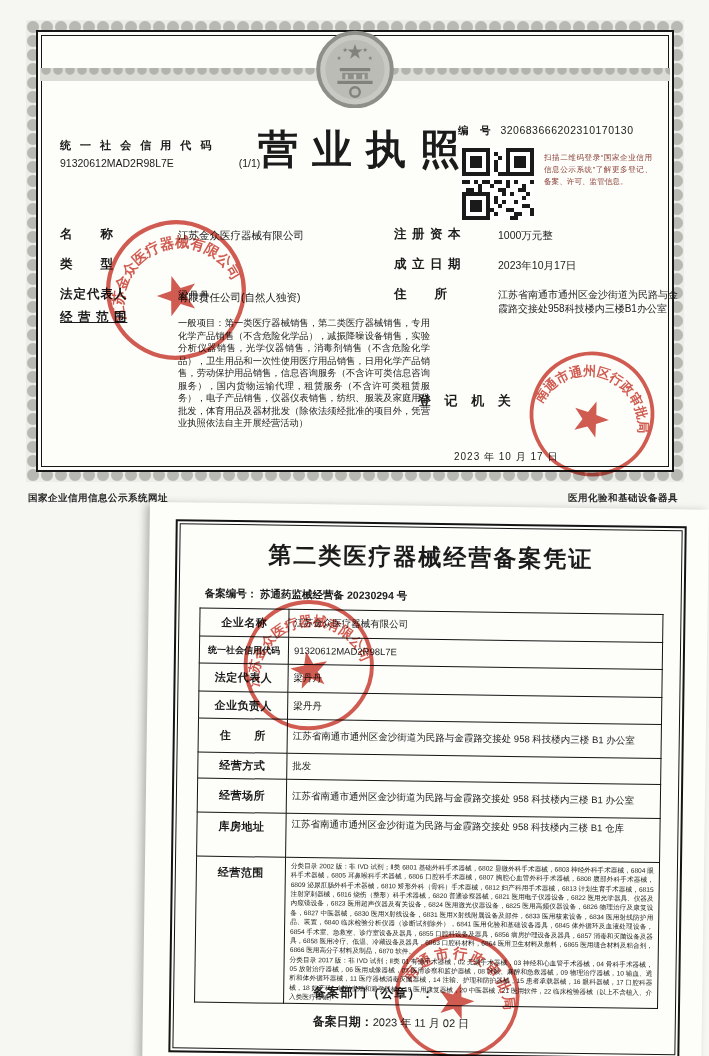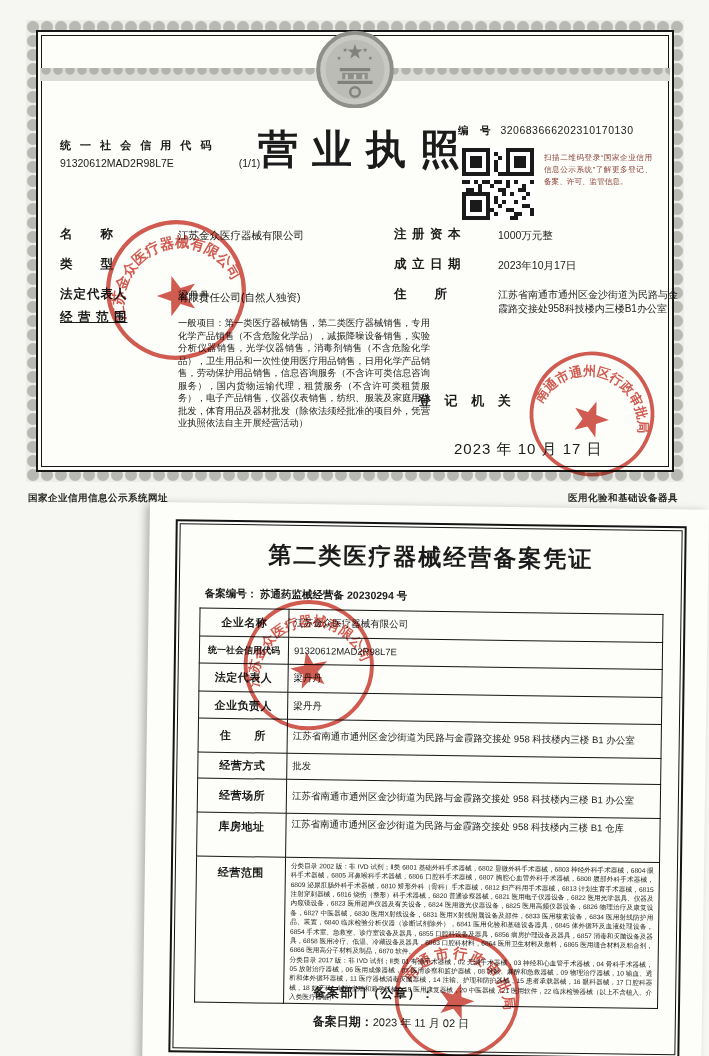--- a/index.html
+++ b/index.html
@@ -25,21 +25,21 @@
   .lic-sub{position:absolute;left:168px;top:158px;width:330px;text-align:center;
     font-size:19px;letter-spacing:6px;}
   .serial{position:absolute;left:432px;top:104px;font-size:10.5px;font-weight:bold;letter-spacing:.5px;white-space:nowrap;}
   .qr{position:absolute;left:436px;top:128px;width:72px;height:72px;}
   .qr-caption{position:absolute;left:518px;top:132px;width:108px;font-size:7.6px;line-height:1.6;
     color:#8a4036;text-align:justify;}
   .f-label{position:absolute;font-size:12.5px;font-weight:bold;white-space:nowrap;letter-spacing:1px;}
   .f-value{position:absolute;font-size:10.5px;line-height:1.35;}
   .scope-val{font-size:9.3px;text-align:justify;}
   .registrar{position:absolute;left:392px;top:372px;font-size:13px;font-weight:bold;letter-spacing:5px;}
-  .lic-date{position:absolute;left:428px;top:420px;font-size:15px;letter-spacing:1px;}
+  .lic-date{position:absolute;left:428px;top:430px;font-size:10px;letter-spacing:1px;}
   .footer-txt{position:absolute;font-size:9.5px;font-weight:bold;color:#2a2a2a;letter-spacing:.5px;}
   
   .seal{position:absolute;mix-blend-mode:multiply;opacity:.82;color:#c8382c;pointer-events:none;}
   .seal svg{width:100%;height:100%;}
   .sealring{fill:none;stroke:currentColor;stroke-width:4;}
   .sealfill{fill:currentColor;}
   .sealtext{fill:currentColor;font-weight:bold;font-family:"Liberation Sans","DejaVu Sans",sans-serif;}
   
   .doc2{position:absolute;left:150px;top:505px;width:559px;height:560px;background:#fdfdfa;
     box-shadow:-4px 2px 8px rgba(0,0,0,.28);transform:rotate(.8deg);transform-origin:40% 0;}

